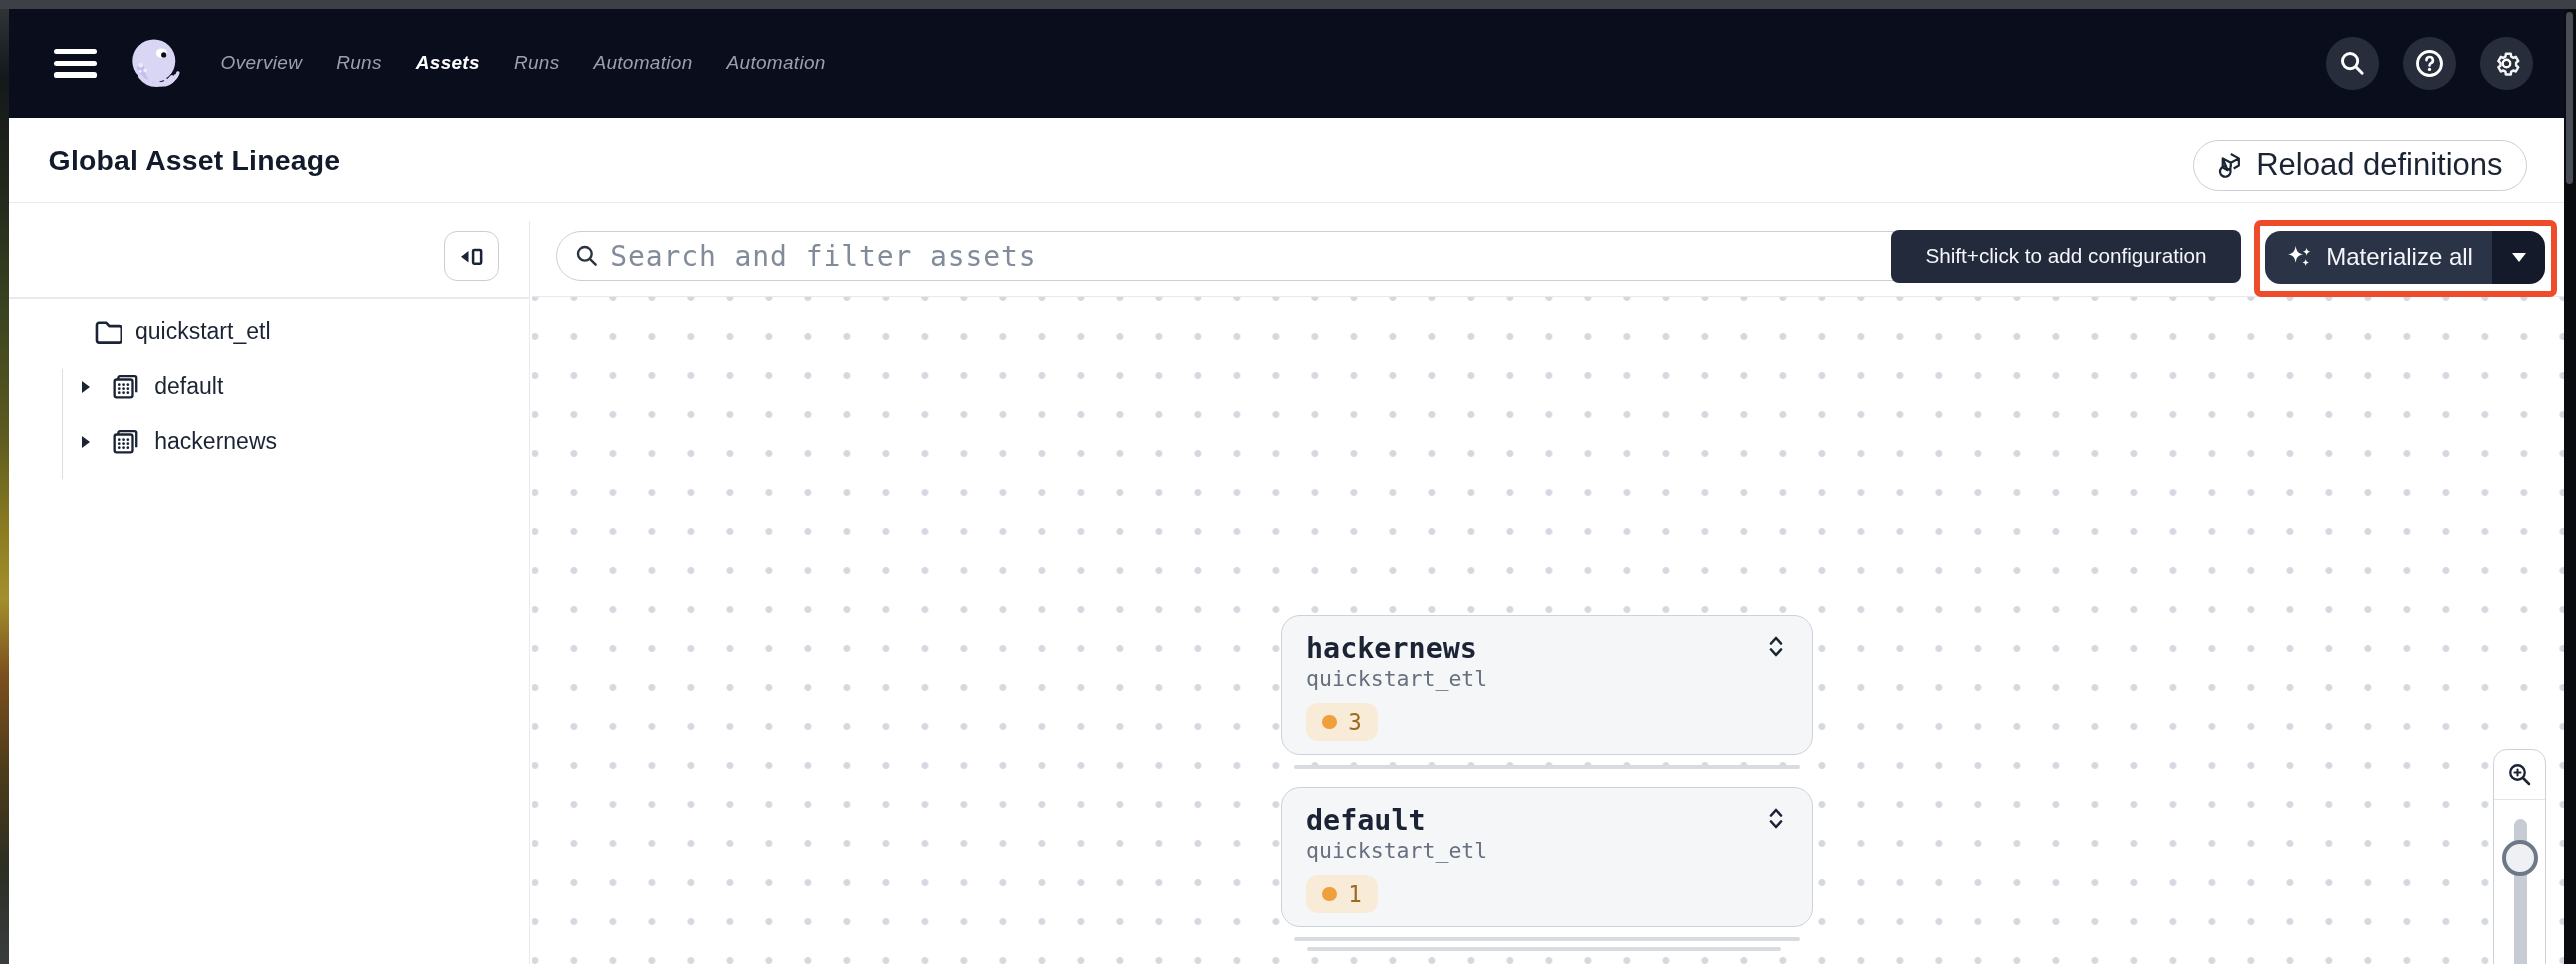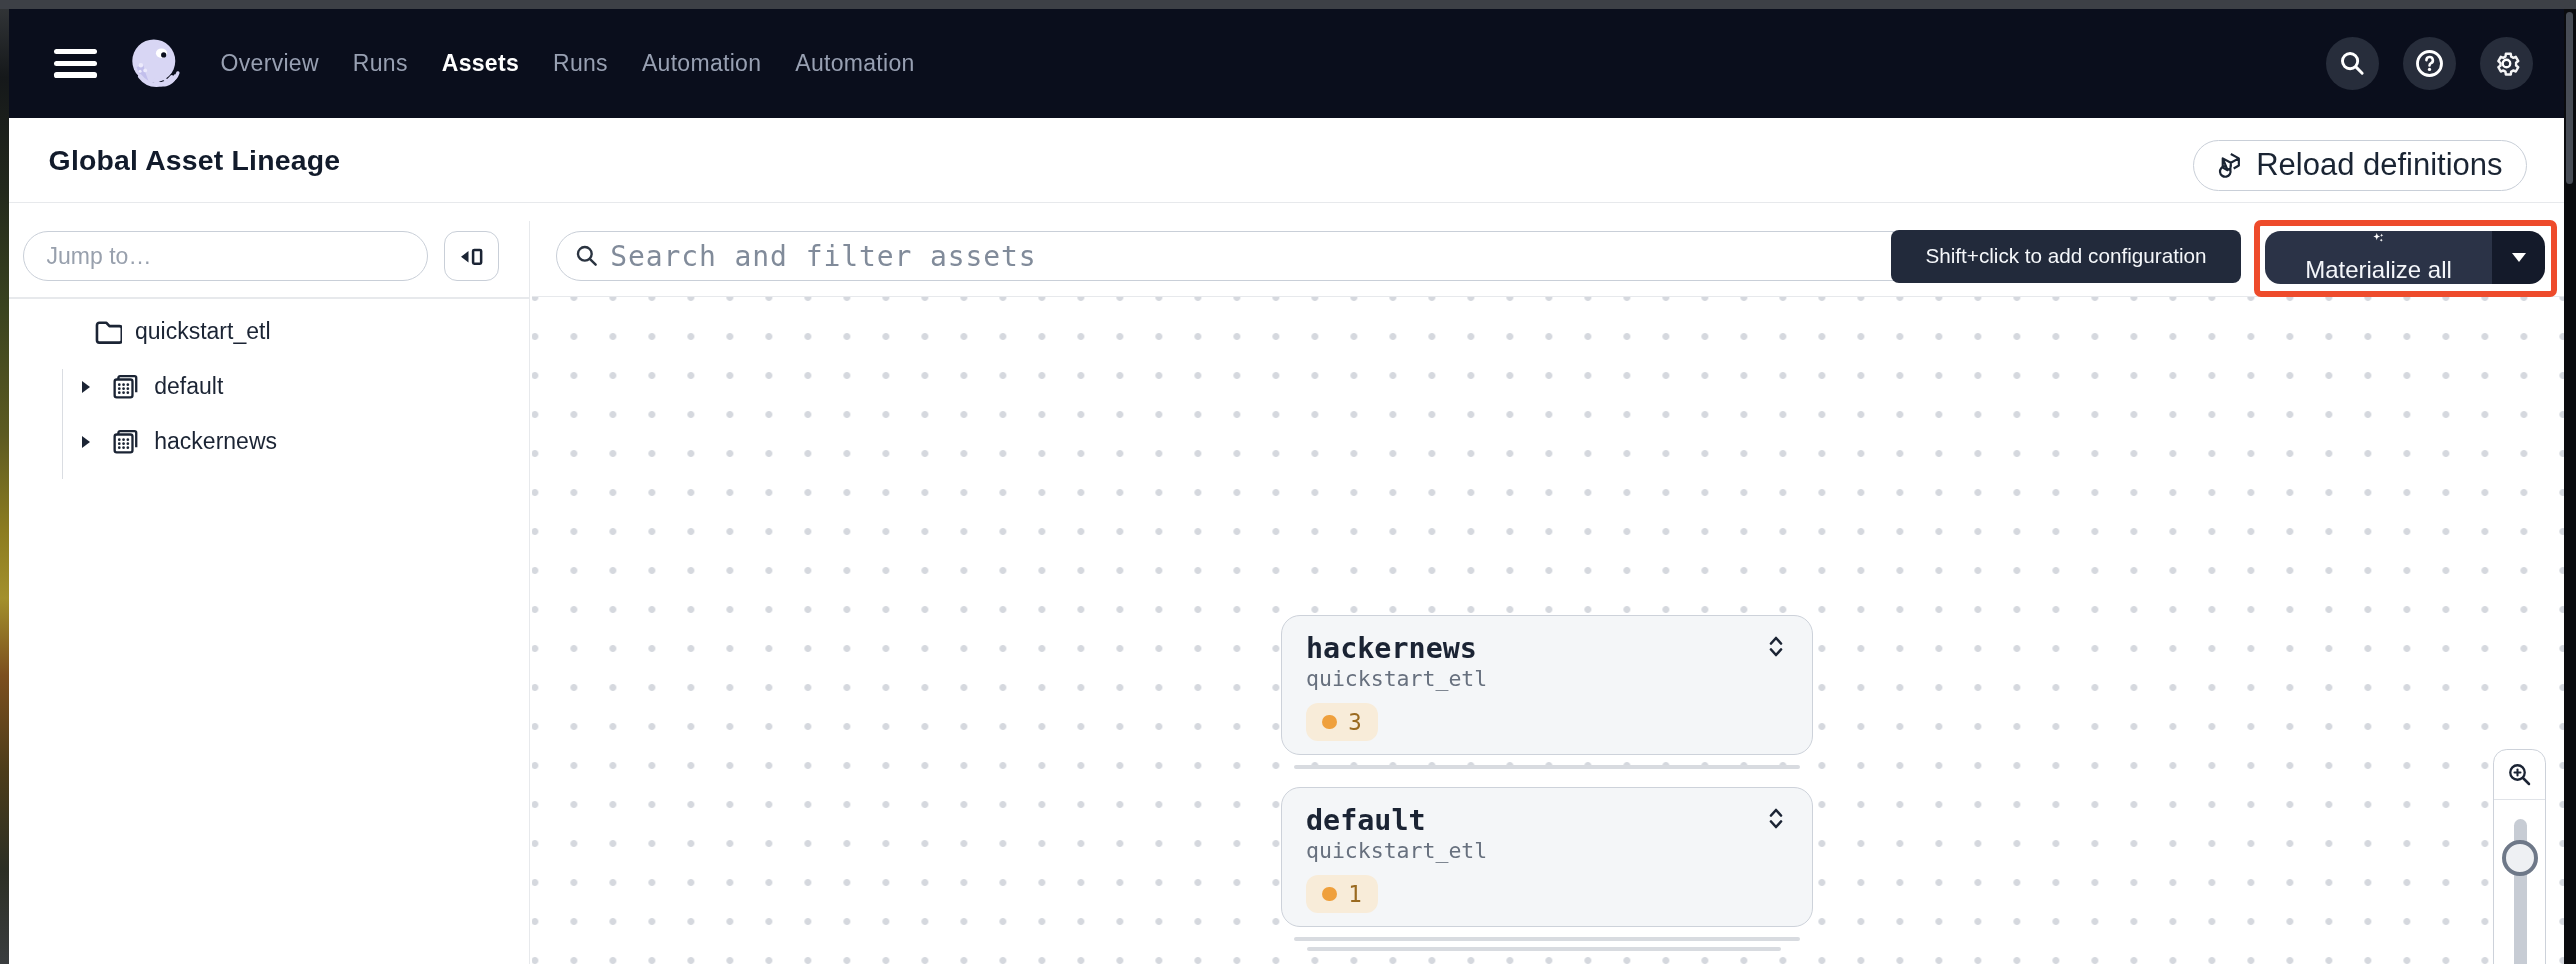--- a/index.html
+++ b/index.html
@@ -18,21 +18,21 @@
     background:#474c55; border-radius:4.3px; }
 
   
   #navbar { left:8.6px; top:8.6px; width:2555px; height:109px; background:#0a0e1c;
     display:flex; align-items:center; }
   #hamburger { margin-left:45px; width:43px; height:29px; display:flex; flex-direction:column;
     justify-content:space-between; cursor:pointer; }
   #hamburger span { display:block; height:5.2px; background:#ffffff; border-radius:2.6px; }
   #logo { margin-left:31px; width:55px; height:55px; }
   #nav-items { margin-left:38px; display:flex; gap:34px; }
-  .nav-item { font-size:23px; color:#98a0b2; letter-spacing:0.3px; cursor:pointer; }
+  .nav-item { font-size:19px; color:#98a0b2; letter-spacing:0.3px; cursor:pointer;font-style:italic; }
   .nav-item.active { color:#ffffff; font-weight:bold; }
   #nav-right { margin-left:auto; margin-right:31px; display:flex; gap:24px; align-items:center; }
   .nav-circle { width:53px; height:53px; border-radius:50%; background:#272d3b;
     display:flex; align-items:center; justify-content:center; cursor:pointer; }
 
   
   #header { left:8.6px; top:118px; width:2555px; height:85px; background:#ffffff;
     border-bottom:1.7px solid #e7e9ec; display:flex; align-items:center; }
   #page-title { margin-left:40px; font-size:28.4px; font-weight:bold; color:#121b2b; letter-spacing:0.2px; }
   #reload-btn { position:absolute; right:37px; top:21.5px; height:51px; border-radius:26px;
@@ -67,21 +67,21 @@
     font-family:"DejaVu Sans Mono", monospace; color:#3b82f6; background:transparent; letter-spacing:0.9px; }
   #search-input::placeholder { color:#818b9a; }
   #tooltip { position:absolute; left:1359px; top:8.6px; width:350px; height:53px;
     background:#222a3b; border-radius:8px; display:flex; align-items:center;
     justify-content:center; z-index:20; }
   #tooltip span { color:#f5f7fa; font-size:20.7px; }
   #highlight-rect { position:absolute; left:1722px; top:-0.9px; width:303px; height:77px;
     border:6.9px solid #ee4b2b; border-radius:6.9px; z-index:19; background:#fff; }
   #materialize-split { position:absolute; left:1733px; top:9.5px; height:53px; display:flex; z-index:21; cursor:pointer; }
   #materialize-main { width:227px; height:53px; background:#2b3347; border-radius:15.5px 0 0 15.5px;
-    display:flex; align-items:center; justify-content:center; gap:11.2px;flex-direction:column; }
+    display:flex; align-items:center; justify-content:center; gap:11.2px; }
   #materialize-main .lbl { color:#f4f6fa; font-size:24px; }
   #materialize-caret { width:53px; height:53px; background:#141a2a; border-radius:0 15.5px 15.5px 0;
     display:flex; align-items:center; justify-content:center; }
   .caret-down { width:0; height:0; border-top:9.5px solid #ffffff;
     border-left:7.8px solid transparent; border-right:7.8px solid transparent; }
 
   
   #canvas { left:532px; top:297px; width:2032px; height:668px; background:#ffffff;
     background-image:radial-gradient(circle,#d5d8de 3px,rgba(255,255,255,0) 3.9px);
     background-size:39px 39px; background-position:22.4px 20px; overflow:hidden; }
@@ -174,21 +174,20 @@
       <svg width="27.6" height="27.6" viewBox="0 0 24 24">
         <path d="M12 2.6 L19 6.4 V12.6 L14.5 15.2 M9.2 16.7 L5 14.4 V6.4 Z M5 6.4 L12 10.2 L19 6.4 M12 10.2 V13.5" stroke="#1a2433" stroke-width="1.9" fill="none" stroke-linejoin="round"></path>
         <path d="M7.2 13.2 a4.6 4.6 0 1 0 4.4 3.2" stroke="#1a2433" stroke-width="1.9" fill="none" stroke-linecap="round"></path>
         <path d="M11.9 13.2 l-0.4 3 l-3-0.6" stroke="#1a2433" stroke-width="1.9" fill="none" stroke-linecap="round" stroke-linejoin="round"></path>
       </svg>
       <span class="lbl">Reload definitions</span>
     </div>
   </div>
 
   <div class="abs" id="sidebar">
-    <input id="jump-input" placeholder="Jump to…" style="">
     <div id="collapse-btn">
       <svg width="27.6" height="27.6" viewBox="0 0 24 24">
         <polygon points="10,7 3.5,12 10,17" fill="#1b2434"></polygon>
         <rect x="14" y="6" width="7" height="12" rx="1" stroke="#1b2434" stroke-width="2.2" fill="none"></rect>
       </svg>
     </div>
     <div id="sidebar-divider"></div>
     <div id="tree-guide"></div>
 
     <div class="tree-row" style="left:85px; top:89px; height:43px; gap:13px;">

